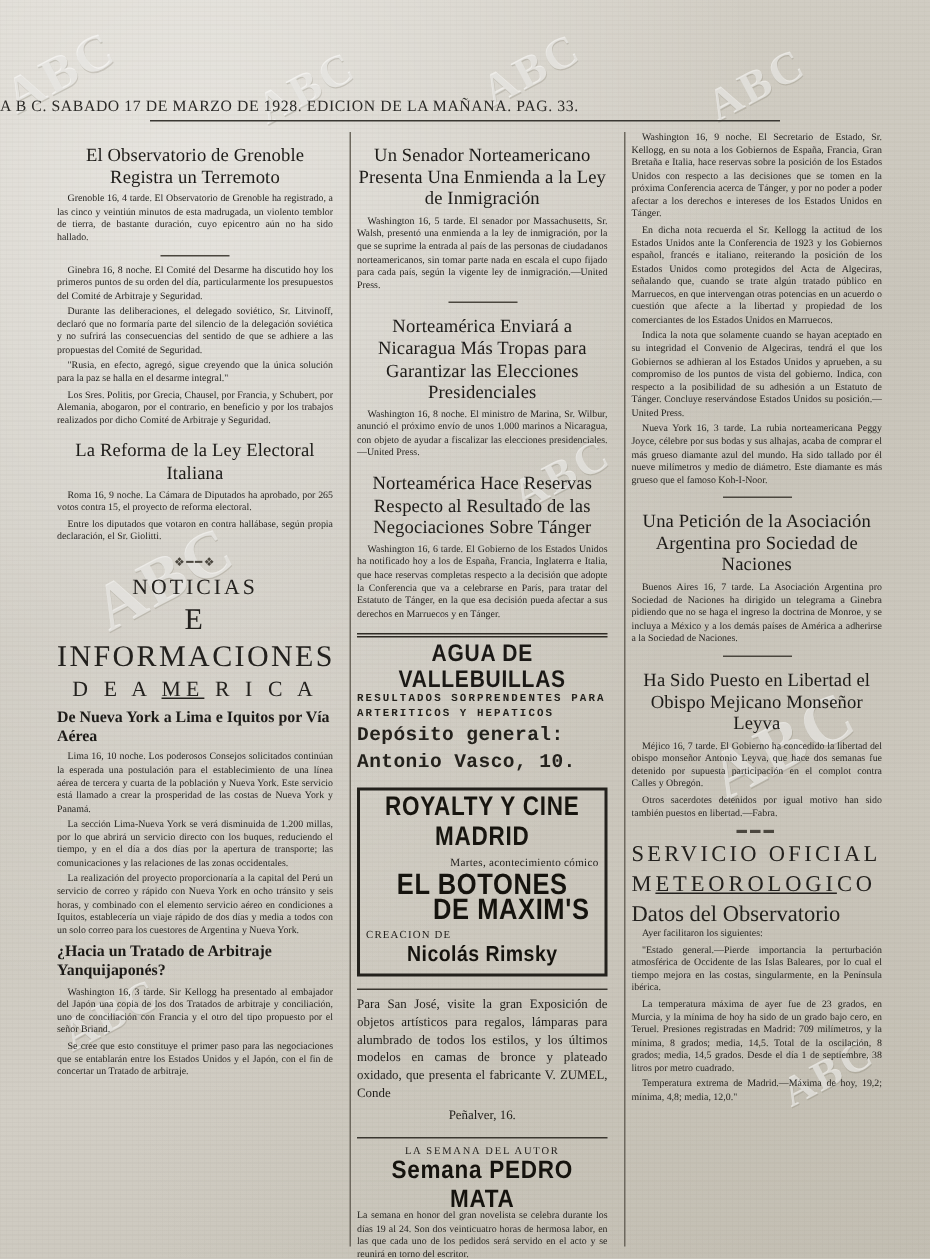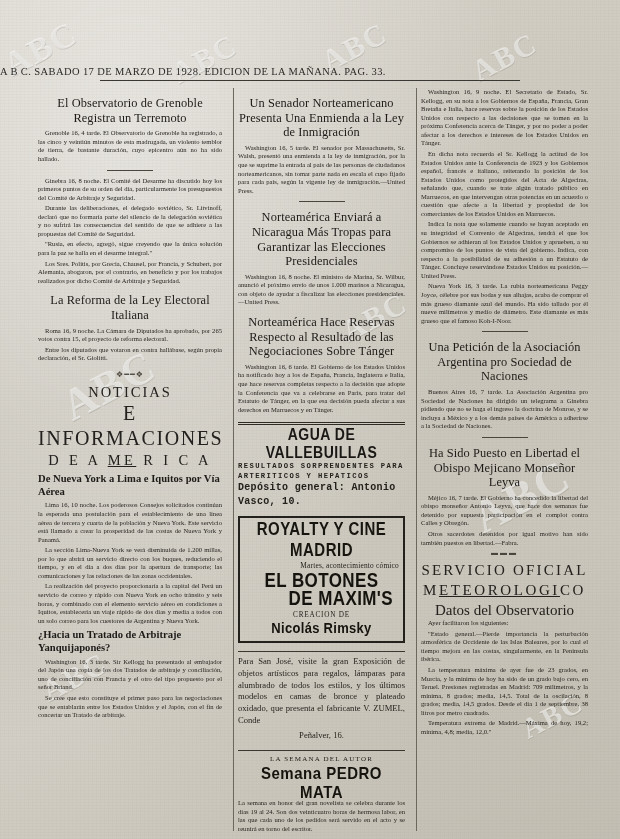--- a/index.html
+++ b/index.html
@@ -96,48 +96,48 @@
   .ad-title{
     text-align:center;font-weight:bold;font-size:14px;letter-spacing:.5px;
     color:#1a1815;line-height:1.1;margin:2px 0;
     font-family:"Liberation Sans",sans-serif;
     transform:scaleY(1.15);
   }
   .ad-sub{
     font-size:7.2px;letter-spacing:1.4px;line-height:1.35;
     font-family:Liberation Mono, monospace;font-weight:bold;color:#23211c;
   }
-  .ad-sub.b{font-size:10px;letter-spacing:.3px;}
+  .ad-sub.b{font-size:13px;letter-spacing:.3px;}
   .ad-box{border:2px solid #23211c;padding:5px 4px 6px;margin:6px 0;}
   .ad-head{
     text-align:center;font-family:"Liberation Sans",sans-serif;font-weight:bold;
     font-size:15px;letter-spacing:.5px;color:#17150f;transform:scaleY(1.2);
     line-height:1.1;
   }
   .ad-line{text-align:right;font-size:7.4px;margin:5px 0 2px;letter-spacing:.2px;}
   .ad-big{
     text-align:center;font-family:"Liberation Sans",sans-serif;font-weight:bold;
     font-size:17px;line-height:1.05;letter-spacing:.4px;color:#15130e;
     transform:scaleY(1.15);
   }
   .ad-big.r{text-align:right;padding-right:6px;}
-  .ad-sm{text-align:center;font-size:7.2px;letter-spacing:.8px;margin:3px 0 1px;}
+  .ad-sm{text-align:left;font-size:7.2px;letter-spacing:.8px;margin:3px 0 1px;}
   .ad-name{
     text-align:center;font-family:"Liberation Sans",sans-serif;font-weight:bold;
     font-size:13px;letter-spacing:.3px;color:#15130e;transform:scaleY(1.12);
   }
   .ad-body{font-size:8.6px;line-height:1.36;text-align:justify;color:#201e1a;margin:4px 0 0;}
   .ad-center{text-align:center;}
   .ad-caption{text-align:center;font-size:7px;letter-spacing:1.2px;margin:4px 0 2px;}
   .ad-author{
     text-align:center;font-family:"Liberation Sans",sans-serif;font-weight:bold;
     font-size:15px;letter-spacing:.5px;transform:scaleY(1.12);color:#15130e;
   }
   
-  .met{text-align:center;margin-top:4px;}
+  .met{text-align:left;margin-top:4px;}
   .met .m1{font-size:15px;letter-spacing:2.2px;line-height:1.3;}
   .met .m2{font-size:15px;letter-spacing:2.6px;line-height:1.3;}
   .met .m2 u{text-decoration:underline;text-underline-offset:1px;}
   .met .m3{font-size:15px;margin-top:2px;}
   .dots{text-align:center;font-size:7px;letter-spacing:2px;color:#4a463e;}
 </style>
 </head>
 <body>
 
 <div class="page">

